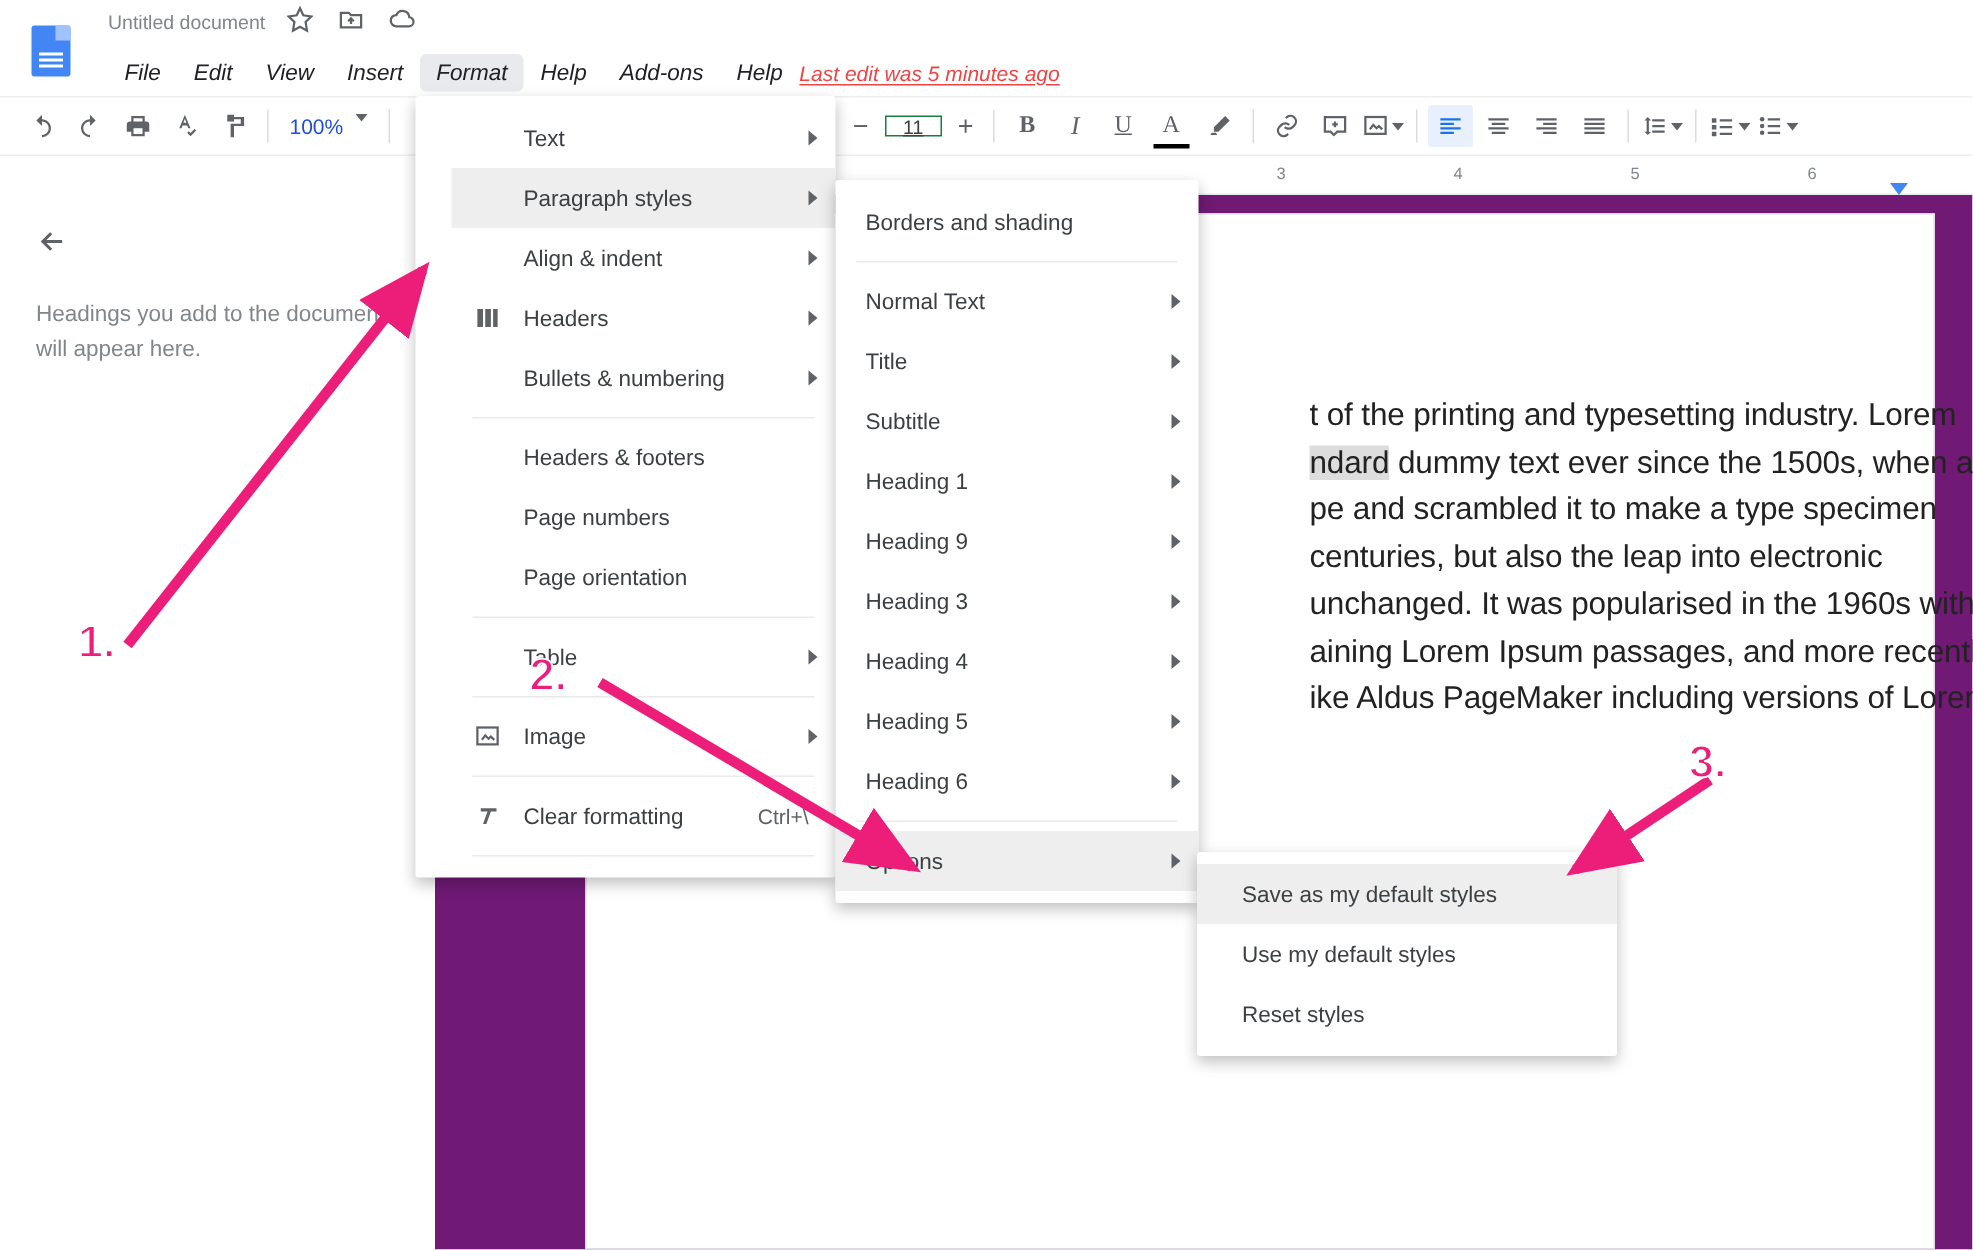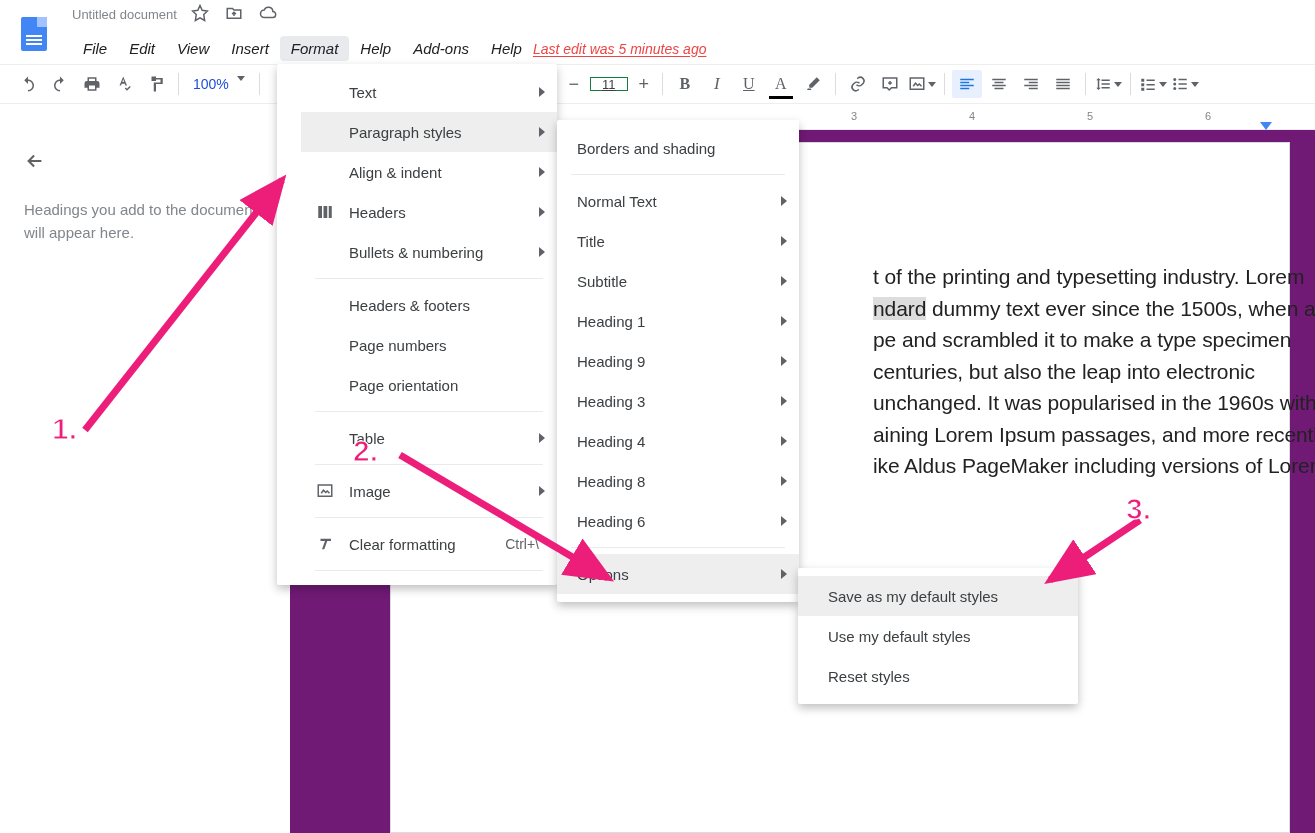--- a/index.html
+++ b/index.html
@@ -371,21 +371,21 @@
     </div>
     <div class="dmi sub">
       <span>Heading 3</span>
       <span class="arrow"></span>
     </div>
     <div class="dmi sub">
       <span>Heading 4</span>
       <span class="arrow"></span>
     </div>
     <div class="dmi sub">
-      <span>Heading 8</span>
+      <span>Heading 5</span>
       <span class="arrow"></span>
     </div>
     <div class="dmi sub">
       <span>Heading 6</span>
       <span class="arrow"></span>
     </div>
     <div class="dsep"></div>
     <div class="dmi hover sub">
       <span>Options</span>
       <span class="arrow"></span>

